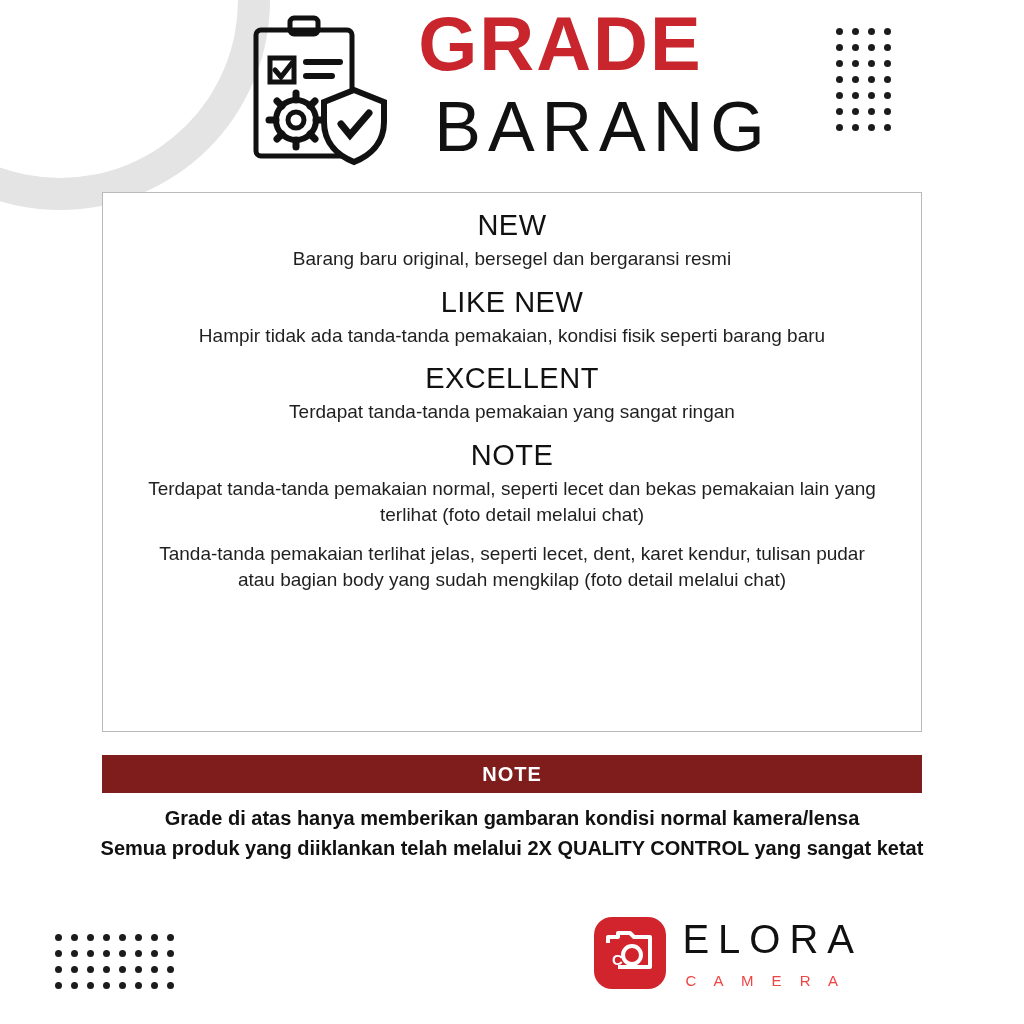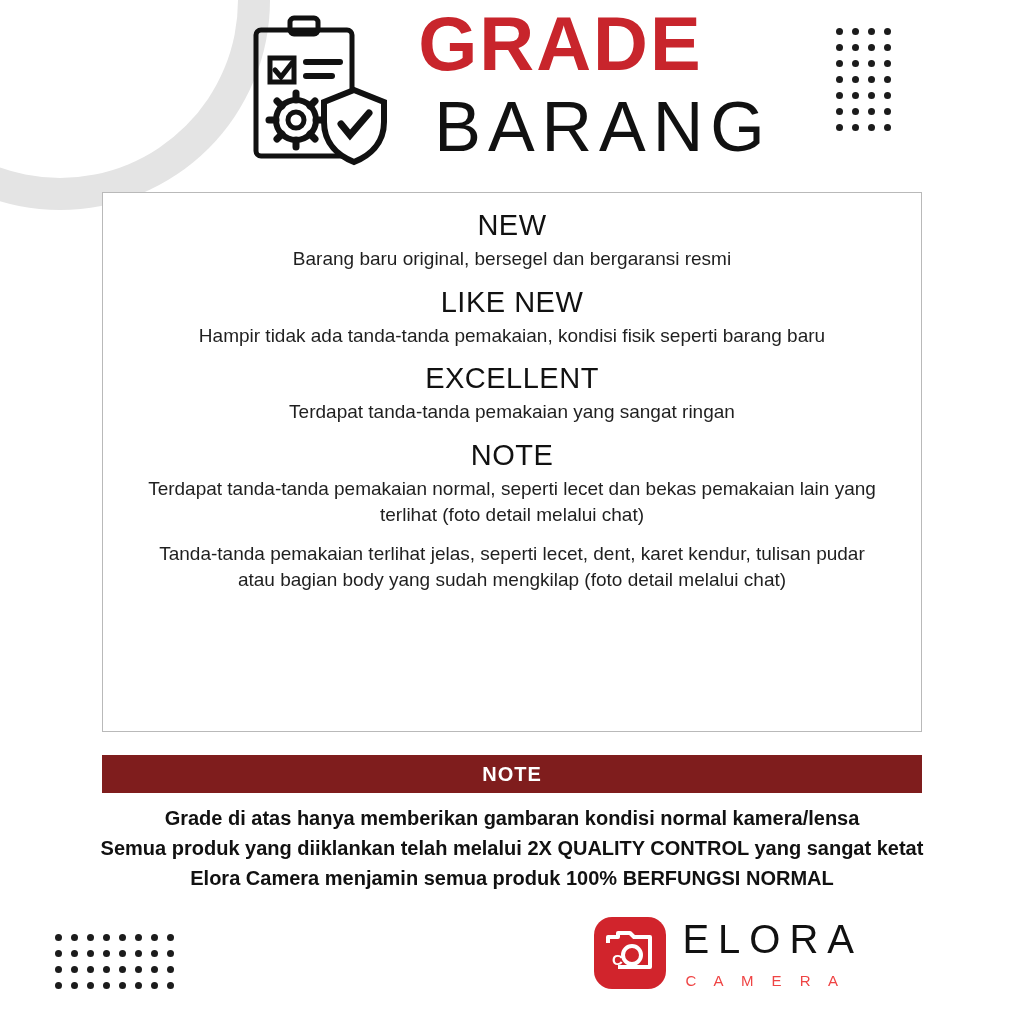--- a/index.html
+++ b/index.html
@@ -313,21 +313,20 @@
     </div>
 
   </div>
 
   <div class="note-bar">
     <span>NOTE</span>
   </div>
   <div class="note-lines">
     <div class="note-line">Grade di atas hanya memberikan gambaran kondisi normal kamera/lensa</div>
     <div class="note-line">Semua produk yang diiklankan telah melalui 2X QUALITY CONTROL yang sangat ketat</div>
-    <div class="note-line">Elora Camera menjamin semua produk 100% BERFUNGSI NORMAL</div>
   </div>
 
   <div class="dots dots-footer">
     <span></span>
       <span></span>
       <span></span>
       <span></span>
     <span></span>
       <span></span>
       <span></span>

